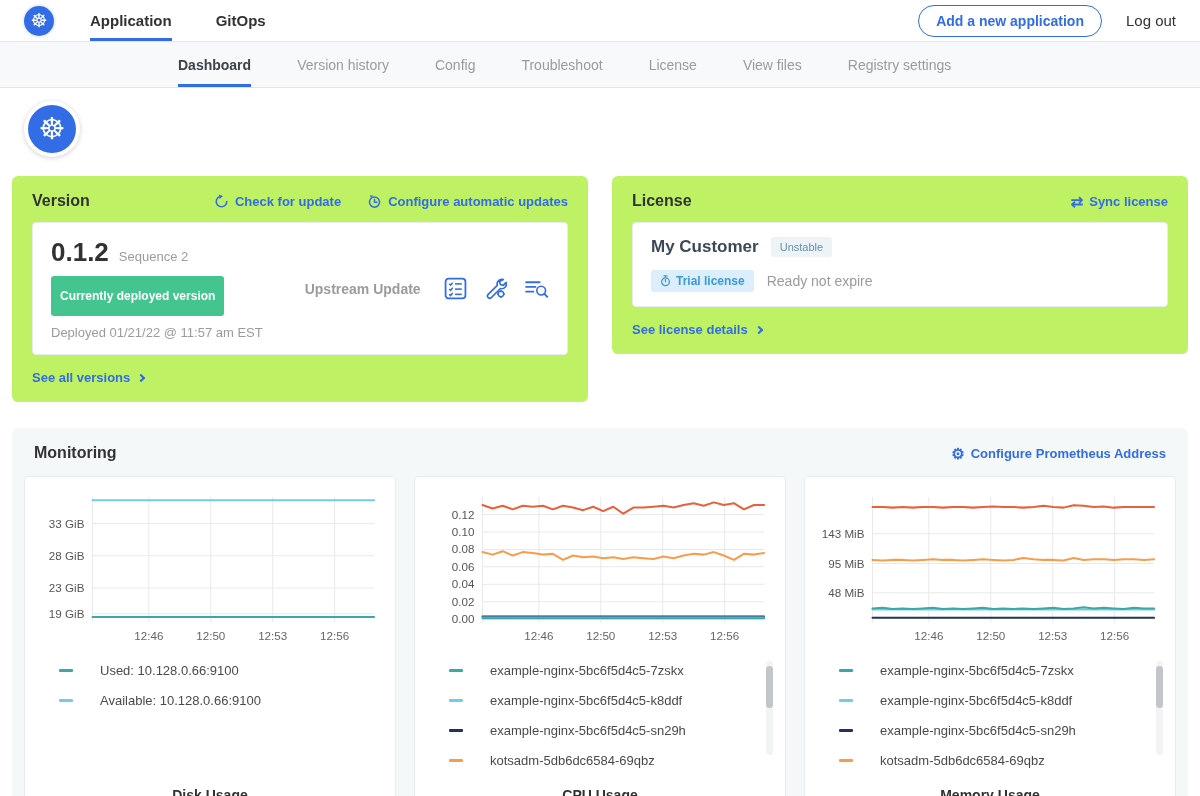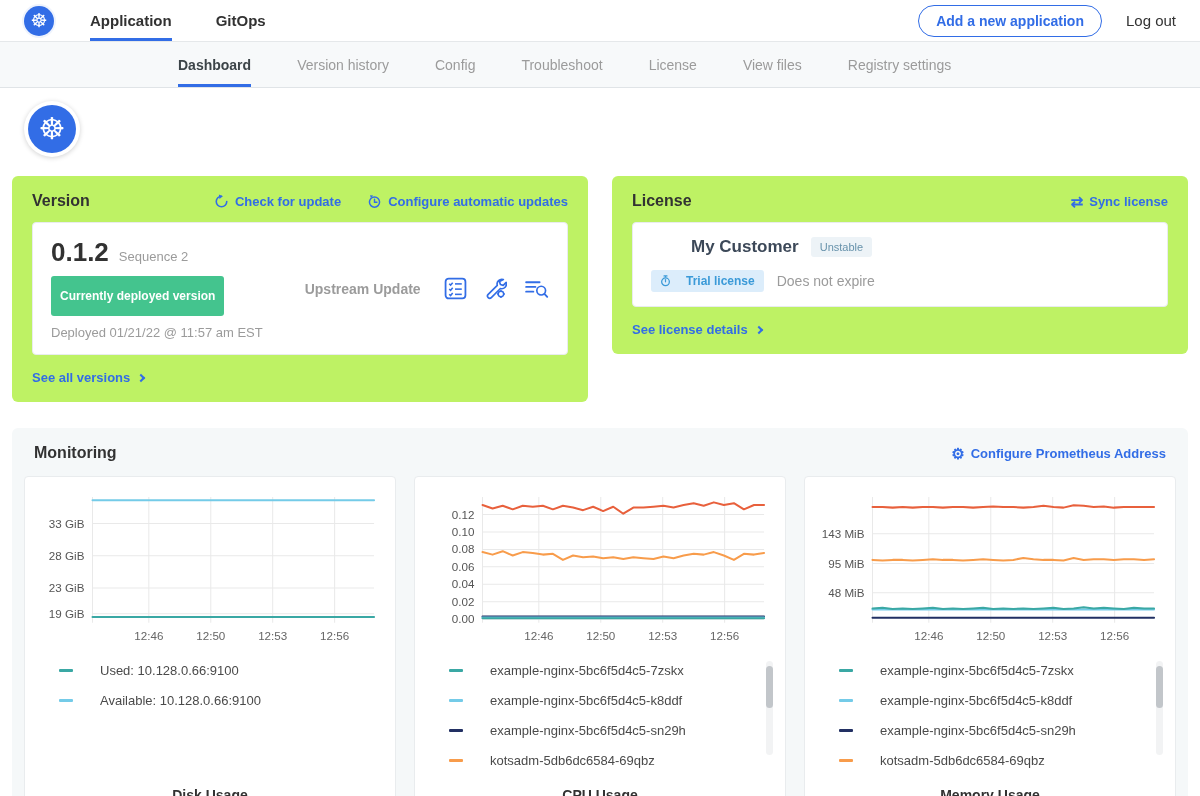--- a/index.html
+++ b/index.html
@@ -47,25 +47,25 @@
   .ver-num { font-size:26px; font-weight:800; }
   .ver-seq { font-size:13px; color:#9b9b9b; }
   .green-badge { display:inline-block; margin:8px 0 9px; color:#fff; font-size:12px; font-weight:700; padding:13px 9px; border-radius:3px; }
   .deployed { font-size:13px; color:#9b9b9b; }
   .upstream { font-size:14px; font-weight:700; color:#9b9b9b; margin-left:42px; }
   .ver-icons { margin-left:auto; display:flex; gap:17px; align-items:center; }
   .ver-icons svg { cursor:pointer; }
   .card-foot { margin-top:13px; }
   .chev { display:inline-block; width:6px; height:6px; border-top:2px solid #326de6; border-right:2px solid #326de6; transform:rotate(45deg); margin-left:2px; }
 
-  .cust-row { display:flex; align-items:flex-end; gap:12px;margin-left:40px; }
+  .cust-row { display:flex; align-items:flex-end; gap:12px; }
   .cust-name { font-size:17px; font-weight:700; color:#3c4858; }
   .channel-badge { background:#edf3f7; color:#6792ab; font-size:11px; padding:4px 9px; border-radius:3px; }
   .lic-row2 { display:flex; align-items:center; gap:13px; margin-top:13px; }
-  .trial-badge { background:#dcedfb; color:#3b9ad8; font-size:12px; font-weight:700; padding:4px 9px; border-radius:3px; display:inline-flex; align-items:center; gap:15px; }
+  .trial-badge { background:#dcedfb; color:#3b9ad8; font-size:12px; font-weight:700; padding:4px 9px; border-radius:3px; display:inline-flex; align-items:center; gap:5px; }
   .expire-text { font-size:14px; color:#9b9b9b; }
 
   
   .monitoring-card { margin:26px 12px 0; background:#f5f8f9; border-radius:6px; padding:16px 12px 16px; }
   .mon-head { display:flex; align-items:center; padding:0 10px; }
   .mon-title { font-size:16px; font-weight:700; }
   .mon-head .link-13 { margin-left:auto; }
   .charts-row { display:flex; gap:18px; margin-top:14px; }
   .chart-panel { flex:1; background:#fff; border:1px solid #e9ecee; border-radius:4px; padding:12px 8px 14px; display:flex; flex-direction:column; height:342px; }
   .chart-svg { width:100%; height:160px; display:block; }
@@ -198,21 +198,21 @@
       <div class="lic-row2">
         <span class="trial-badge">
           <svg width="11" height="12" viewBox="0 0 12 13">
               <circle cx="6" cy="7.4" r="4.2" fill="none" stroke="#3b9ad8" stroke-width="1.4"></circle>
               <line x1="6" y1="7.4" x2="6" y2="4.9" stroke="#3b9ad8" stroke-width="1.3" stroke-linecap="round"></line>
               <line x1="4.4" y1="1" x2="7.6" y2="1" stroke="#3b9ad8" stroke-width="1.4" stroke-linecap="round"></line>
               <line x1="6" y1="1" x2="6" y2="2.6" stroke="#3b9ad8" stroke-width="1.4"></line>
             </svg>
           <span>Trial license</span>
         </span>
-        <span class="expire-text">Does not expire</span>
+        <span class="expire-text">Ready not expire</span>
       </div>
     </div>
     <div class="card-foot">
       <span class="link link-13">
         <span>See license details</span>
           <span class="chev"></span>
       </span>
     </div>
   </div>
 </div>

